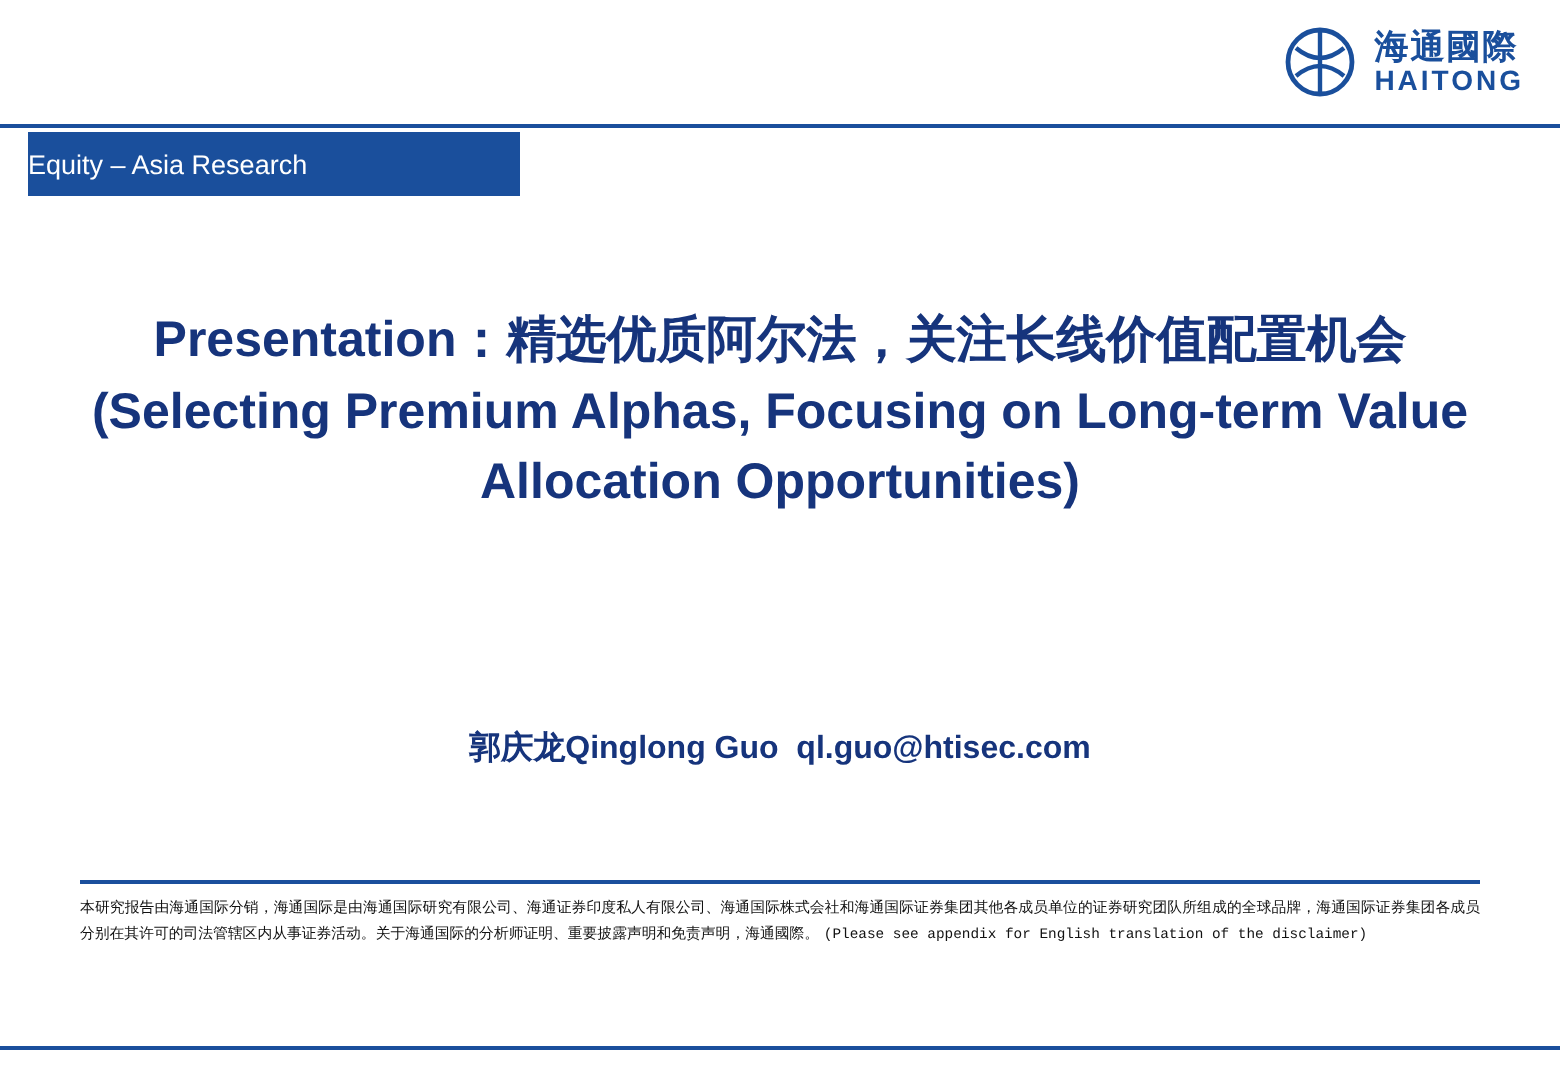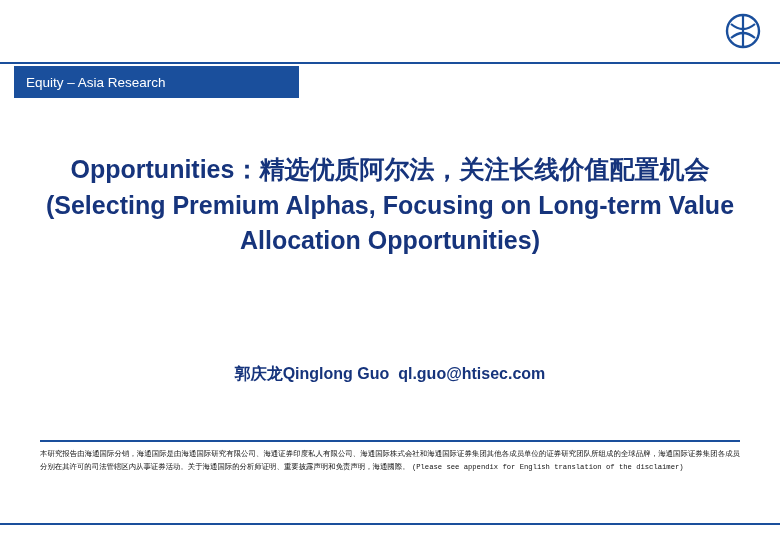--- a/index.html
+++ b/index.html
@@ -59,28 +59,27 @@
     right: 0;
     height: 2px;
     background: #1a4f9c;
   }
 
   
   .equity-tag {
     position: absolute;
     top: 66px;
     left: 14px;
-    width: 285px;
+    width: 246px;
     height: 32px;
     background: #1a4f9c;
     color: #ffffff;
     font-size: 13.5px;
     display: flex;
     align-items: center;
-    padding-left: 12px;
   }
 
   
   .title {
     position: absolute;
     top: 152px;
     left: 30px;
     right: 30px;
     text-align: center;
     font-size: 25px;
@@ -162,28 +161,32 @@
 
   <div class="logo-block">
     <span class="logo-mark">
       <svg width="38" height="38" viewBox="0 0 38 38" aria-hidden="true">
         <circle cx="19" cy="19" r="16" fill="none" stroke="#1a4f9c" stroke-width="2.4"></circle>
         <path d="M19 4 L19 34" stroke="#1a4f9c" stroke-width="2.2"></path>
         <path d="M7 12 Q19 22 31 12" fill="none" stroke="#1a4f9c" stroke-width="2.2"></path>
         <path d="M7 26 Q19 16 31 26" fill="none" stroke="#1a4f9c" stroke-width="2.2"></path>
       </svg>
     </span>
+    <span class="logo-text">
+      <div class="logo-cn">海通國際</div>
+      <div class="logo-en">HAITONG</div>
+    </span>
   </div>
 
   <div class="header-rule"></div>
 
   <div class="equity-tag">Equity – Asia Research</div>
 
   <div class="title">
-    <span>Opportunities：</span><span class="cn">精选优质阿尔法，关注长线价值配置机</span><span class="cn">会</span><span>(Selecting Premium Alphas, Focusing on Long-term Value Allocation Opportunities)</span>
+    <span>Presentation：</span><span class="cn">精选优质阿尔法，关注长线价值配置机</span><span class="cn">会</span><span>(Selecting Premium Alphas, Focusing on Long-term Value Allocation Opportunities)</span>
   </div>
 
   <div class="author">
     <span class="cn">郭庆龙</span><span>Qinglong Guo</span>&nbsp;&nbsp;<span>ql.guo@htisec.com</span>
   </div>
 
 
   <div class="disclaimer-rule"></div>
 
   <div class="disclaimer">

